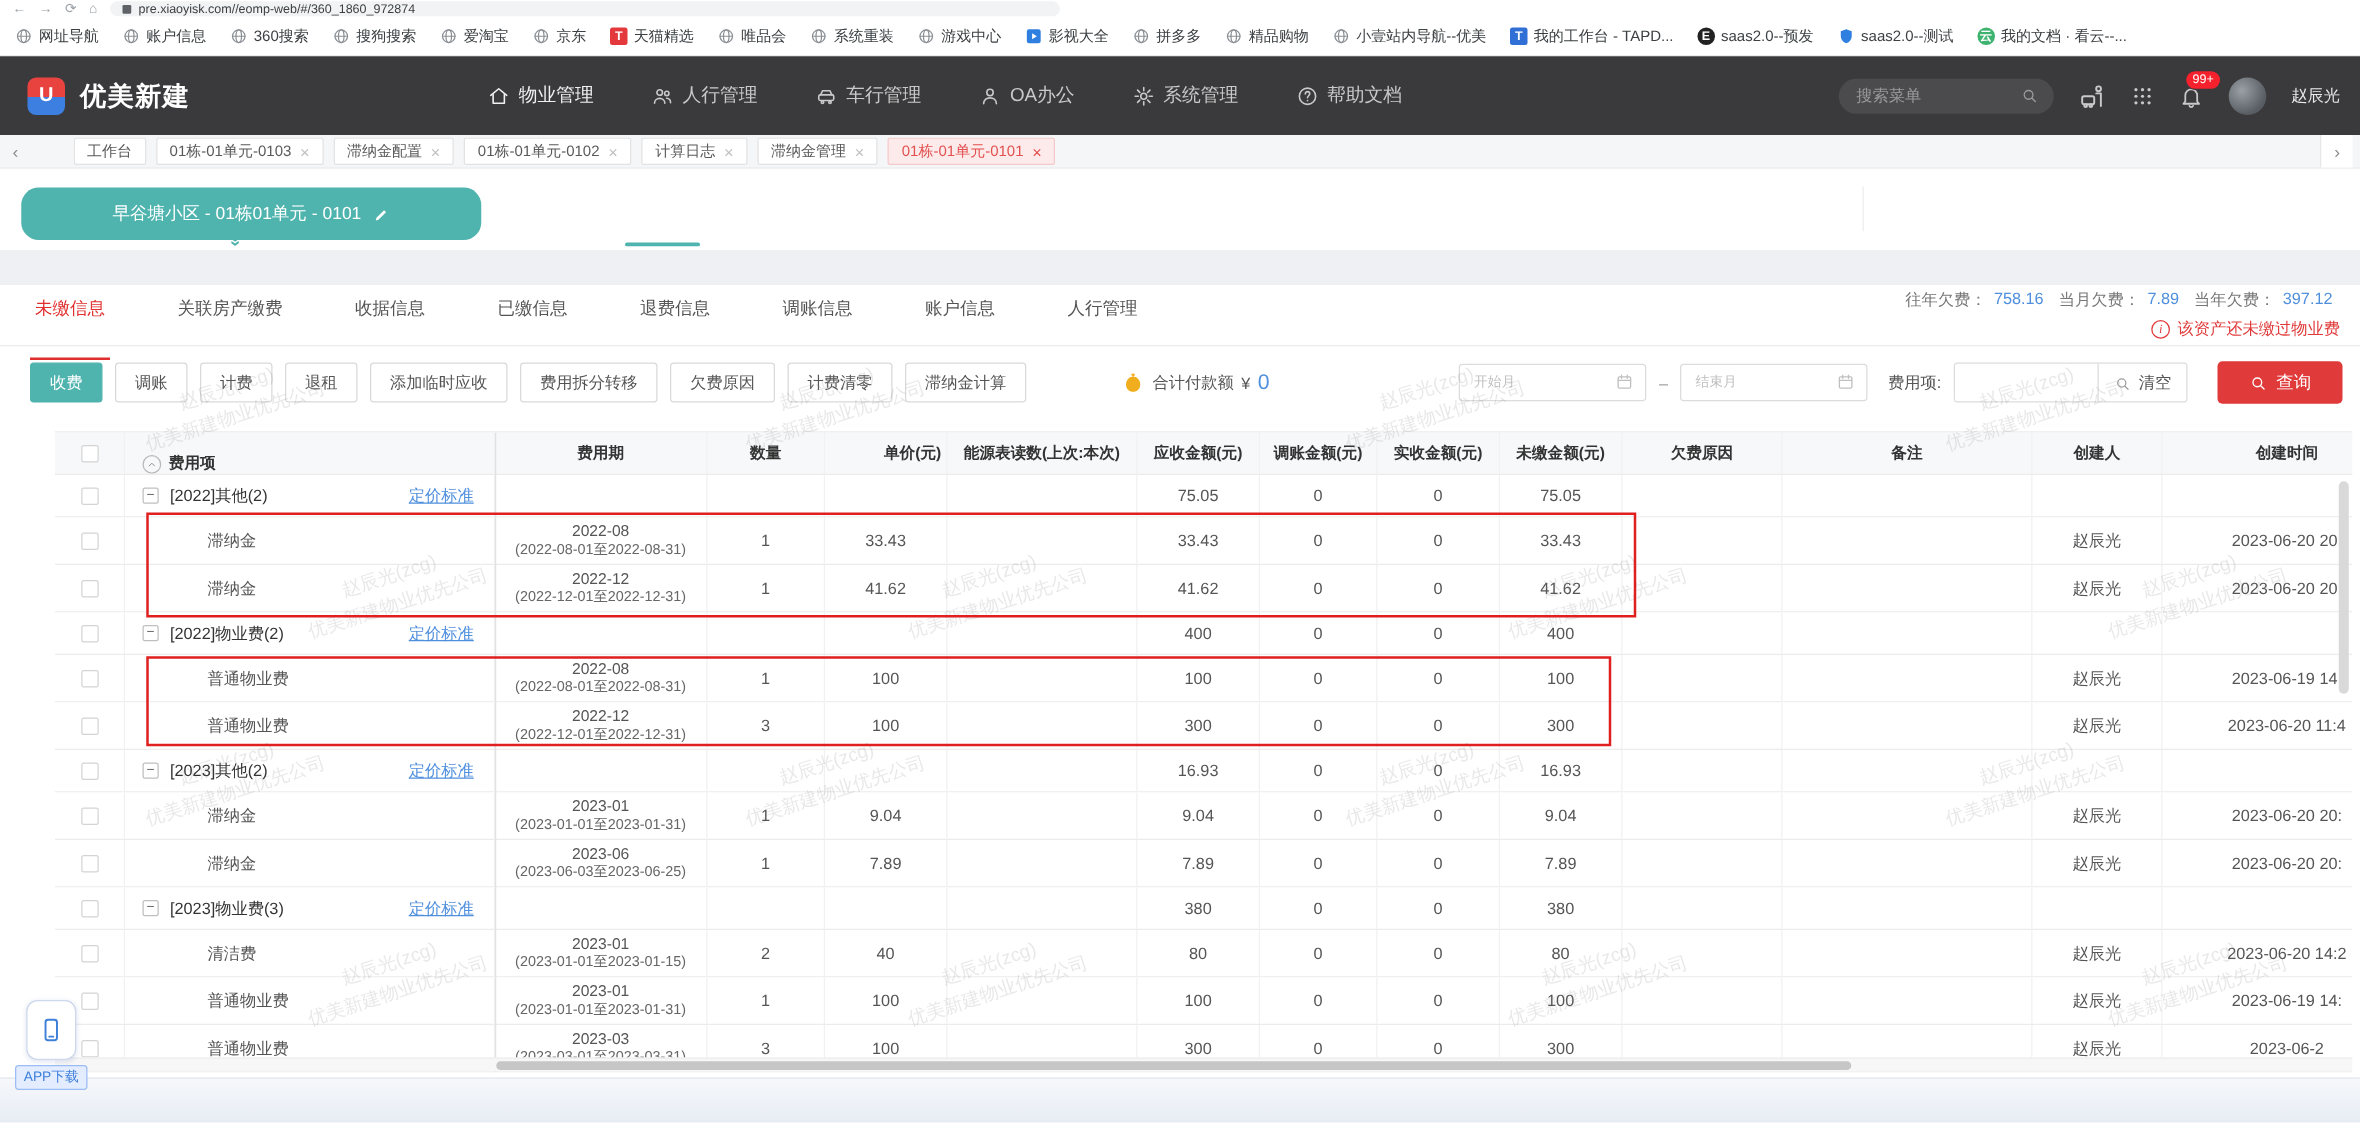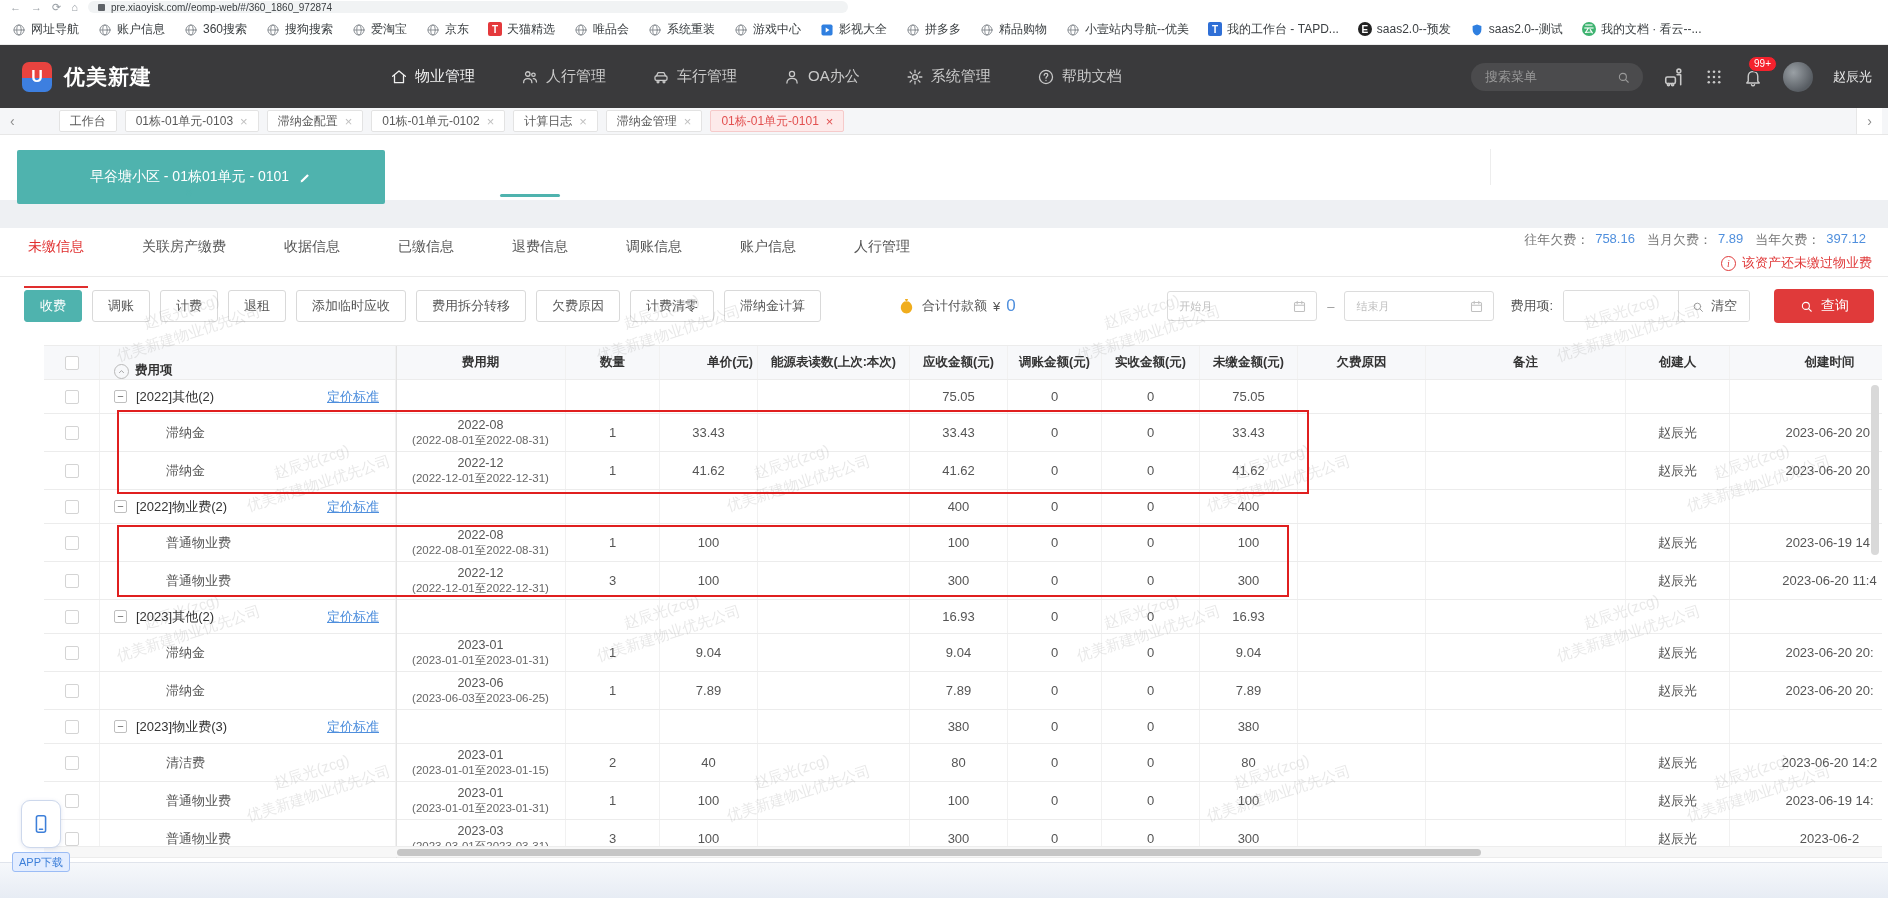--- a/index.html
+++ b/index.html
@@ -52,21 +52,21 @@
   .tab-arrow.right{margin-left:auto;background:#fff;border-left:1px solid #e7e7e7;height:100%;display:flex;align-items:center;padding:0 10px;}
   .page-tabs{display:flex;align-items:center;gap:8px;overflow:hidden;margin-left:32px;}
   .page-tab{height:22px;background:#fff;border:1px solid #e3e3e3;border-radius:2px;display:flex;align-items:center;
     gap:7px;padding:0 10px;font-size:12px;color:#595959;cursor:pointer;white-space:nowrap;}
   .page-tab .tab-close{color:#bfbfbf;font-size:13px;line-height:1;}
   .page-tab.active{background:#fdeaea;border-color:#f6caca;color:#e25050;}
   .page-tab.active .tab-close{color:#e25050;}
 
   
   .subheader{position:relative;height:65px;background:#fff;}
-  .asset-banner{position:absolute;left:17px;top:15px;width:368px;height:54px;background:#4fb3ae;border-radius:2px;
+  .asset-banner{position:absolute;left:17px;top:15px;width:368px;height:42px;background:#4fb3ae;border-radius:14px;
     display:flex;align-items:center;justify-content:center;gap:9px;color:#fff;font-size:14px;cursor:default;}
   .asset-banner svg.ic{width:14px;height:14px;color:#fff;cursor:pointer;}
   .banner-chev{position:absolute;left:184px;top:53px;color:#4fb3ae;font-size:15px;font-weight:bold;
     transform:rotate(-90deg);line-height:10px;}
   .balances{position:absolute;left:420px;top:0;height:62px;display:flex;align-items:center;gap:38px;}
   .bal-item{font-size:13px;color:#666;}
   .bal-item b{color:#333;font-weight:normal;}
   .bal-divider{width:1px;height:18px;background:#e3e3e3;}
   .bal-indicator{position:absolute;left:500px;top:59px;width:60px;height:3px;background:#4fb3ae;border-radius:2px;}
   .sub-divider{position:absolute;left:1490px;top:14px;height:36px;width:1px;background:#ededed;}

